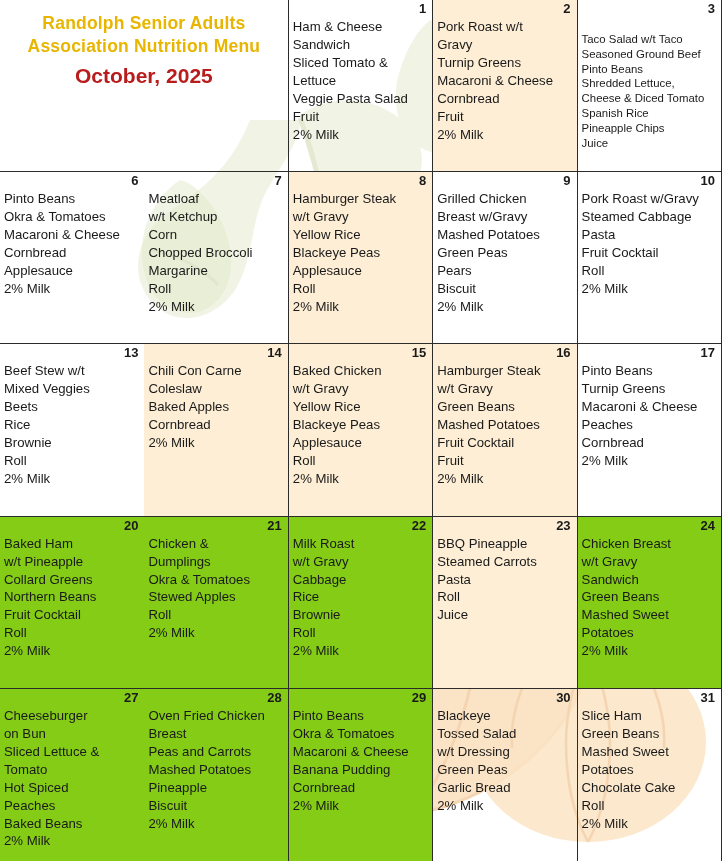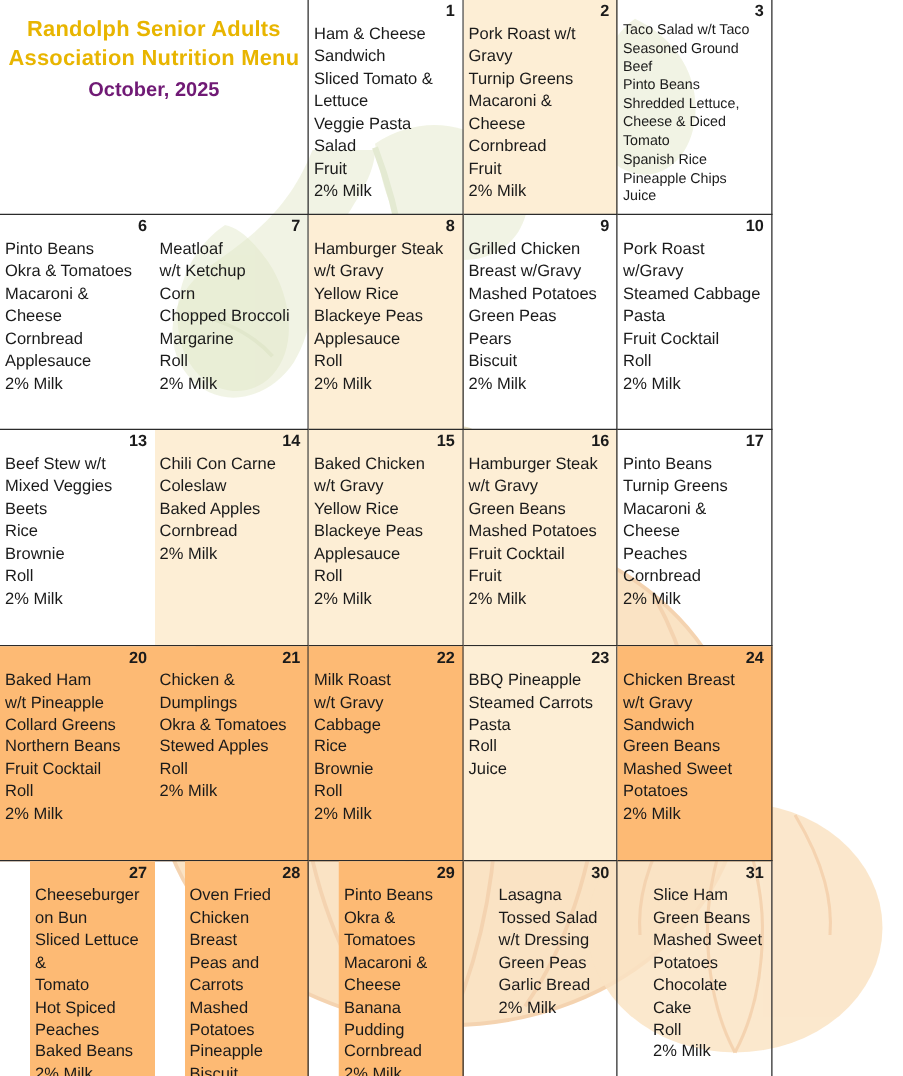--- a/index.html
+++ b/index.html
@@ -21,42 +21,42 @@
     position: absolute;
     left: 0; top: 0;
     width: 722px; height: 861px;
     z-index: 0;
     pointer-events: none;
   }
 
   .calendar {
     position: relative;
     z-index: 1;
-    width: 618px;
+    width: 722px;
     height: 861px;
     display: grid;
     grid-template-columns: repeat(5, 1fr);
     grid-template-rows: repeat(5, 1fr);
   }
 
   .cell {
     position: relative;
     border-right: 1px solid #2b2b2b;
     border-bottom: 1px solid #2b2b2b;
     padding: 6px 4px 4px 4px;
     box-sizing: border-box;
     overflow: hidden;
     display: flex;
     flex-direction: column;
     align-items: center;
   }
   .cell:nth-child(5n) { border-right: none; }
-  .calendar > .cell:nth-last-child(-n+5) { border-bottom: none; margin-left: 24px; }
-
-  .cell.tinted { background: #fdba74; }
+  .calendar > .cell:nth-last-child(-n+5) { border-bottom: none; }
+
+  .cell.tinted { background: #84cc16; }
   .cell.tinted-light { background: #fdeed5; }
   .cell.plain { background: transparent; }
 
   .daynum {
     position: absolute;
     top: 2px;
     right: 6px;
     font-size: 13px;
     font-weight: 700;
     color: #1a1a1a;
@@ -67,21 +67,21 @@
     margin-top: 12px;
     font-size: 13.2px;
     line-height: 1.36;
     width: 100%;
   }
   .items .line {
     display: block;
     white-space: normal;
   }
 
-  .cell.small .items { font-size: 11.4px; line-height: 1.3; margin-top: 11px; }
+  .cell.small .items { font-size: 11.4px; line-height: 1.3; margin-top: 26px; }
 
   
   .title-cell {
     grid-column: 1 / span 2;
     grid-row: 1;
     border-right: 1px solid #2b2b2b;
     border-bottom: 1px solid #2b2b2b;
     display: flex;
     flex-direction: column;
     align-items: center;
@@ -94,23 +94,23 @@
   .title-main {
     font-size: 17.5px;
     font-weight: 700;
     color: #e8b500;
     text-align: center;
     line-height: 1.32;
     letter-spacing: .2px;
   }
   .title-sub {
     margin-top: 6px;
-    font-size: 16px;
+    font-size: 21px;
     font-weight: 700;
-    color: #701a75;
+    color: #b91c1c;
     text-align: center;
   }
 </style>
 </head>
 <body>
 
 <svg class="bg-art" viewBox="0 0 722 861" xmlns="http://www.w3.org/2000/svg">
   <g opacity="0.55">
 
     <path d="M250 120 C 230 170, 200 190, 165 215 C 135 238, 130 275, 150 300 C 175 330, 215 320, 235 290 C 255 258, 250 215, 270 185 C 285 160, 300 140, 300 120 Z" fill="#e6ebcf"></path>
@@ -392,21 +392,21 @@
         <span class="line">Okra &amp; Tomatoes</span>
         <span class="line">Macaroni &amp; Cheese</span>
         <span class="line">Banana Pudding</span>
         <span class="line">Cornbread</span>
         <span class="line">2% Milk</span>
       </div>
     </div>
     <div class="cell plain">
       <div class="daynum">30</div>
       <div class="items">
-        <span class="line">Lasagna</span>
+        <span class="line">Blackeye</span>
         <span class="line">Tossed Salad</span>
         <span class="line">w/t Dressing</span>
         <span class="line">Green Peas</span>
         <span class="line">Garlic Bread</span>
         <span class="line">2% Milk</span>
       </div>
     </div>
     <div class="cell plain">
       <div class="daynum">31</div>
       <div class="items">

